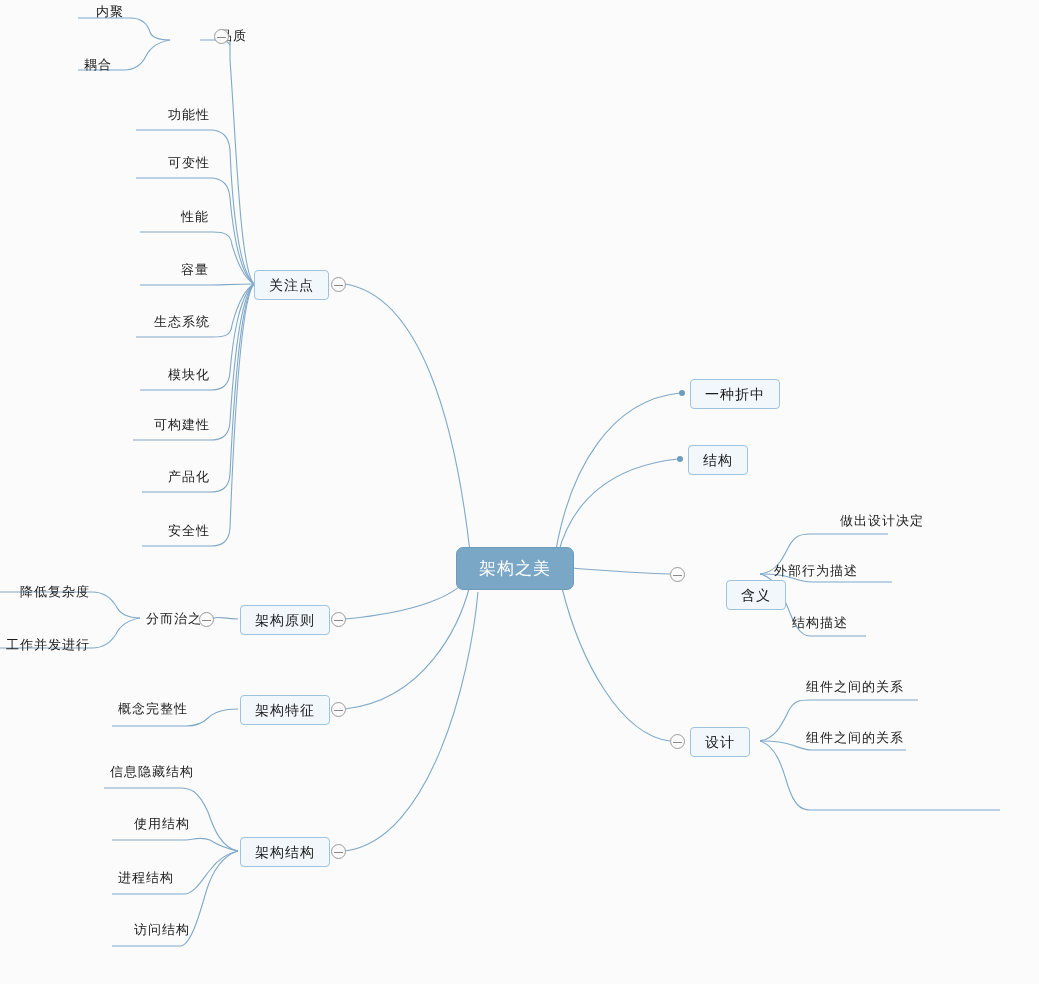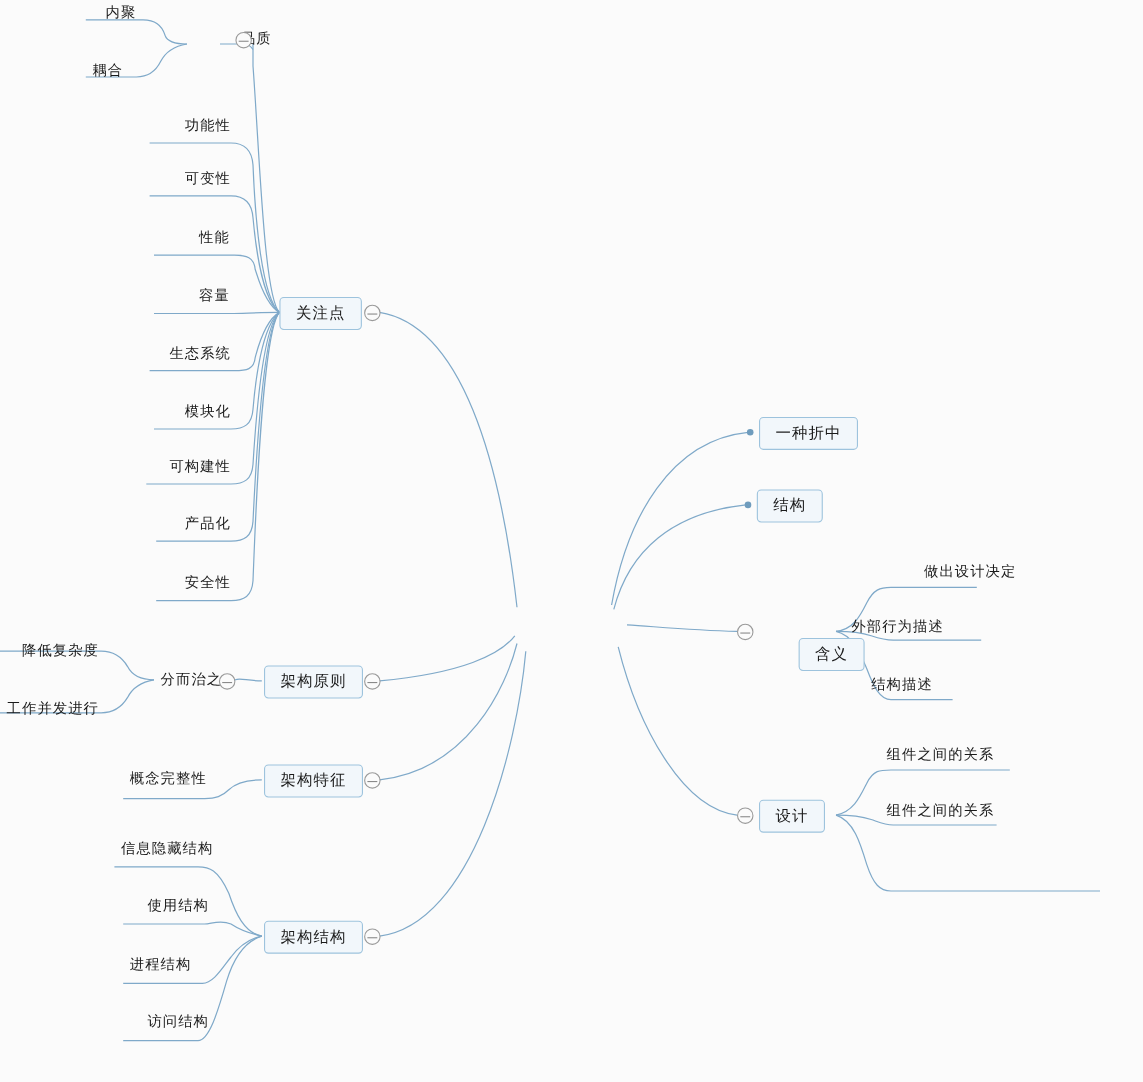--- a/index.html
+++ b/index.html
@@ -150,35 +150,38 @@
       <path d="M760,574 C776,574 786,576 792,578 C798,580 804,582 812,582 L892,582"></path>
       <path d="M760,574 C776,578 782,594 788,608 C794,624 800,636 810,636 L866,636"></path>
 
       <path d="M760,741 C776,738 782,724 788,712 C794,700 800,700 810,700 L918,700"></path>
       <path d="M760,741 C776,741 786,743 792,745 C798,747 804,750 812,750 L906,750"></path>
       <path d="M760,741 C776,746 782,766 788,786 C794,804 800,810 810,810 L1000,810"></path>
 
     </g>
   </svg>
 
+  <div class="node root" style="left:456px; top:547px;">
+    <span>架构之美</span>
+  </div>
 
   <div class="node boxed" style="left:254px; top:270px;">
     <span>关注点</span>
   </div>
   <div class="toggle" style="left:331px; top:277px;"></div>
 
   <div class="node plain" style="left:170px; top:27px;margin-left:43px;">
     <span>品质</span>
   </div>
   <div class="toggle" style="left:214px; top:29px;"></div>
 
   <div class="node plain" style="left:90px; top:3px;">
     <span>内聚</span>
   </div>
-  <div class="node plain" style="left:78px; top:56px;">
+  <div class="node plain" style="left:78px; top:56px;font-family:Liberation Serif, serif;">
     <span>耦合</span>
   </div>
 
   <div class="node plain" style="left:162px; top:106px;">
     <span>功能性</span>
   </div>
   <div class="node plain" style="left:162px; top:154px;">
     <span>可变性</span>
   </div>
   <div class="node plain" style="left:175px; top:208px;">

